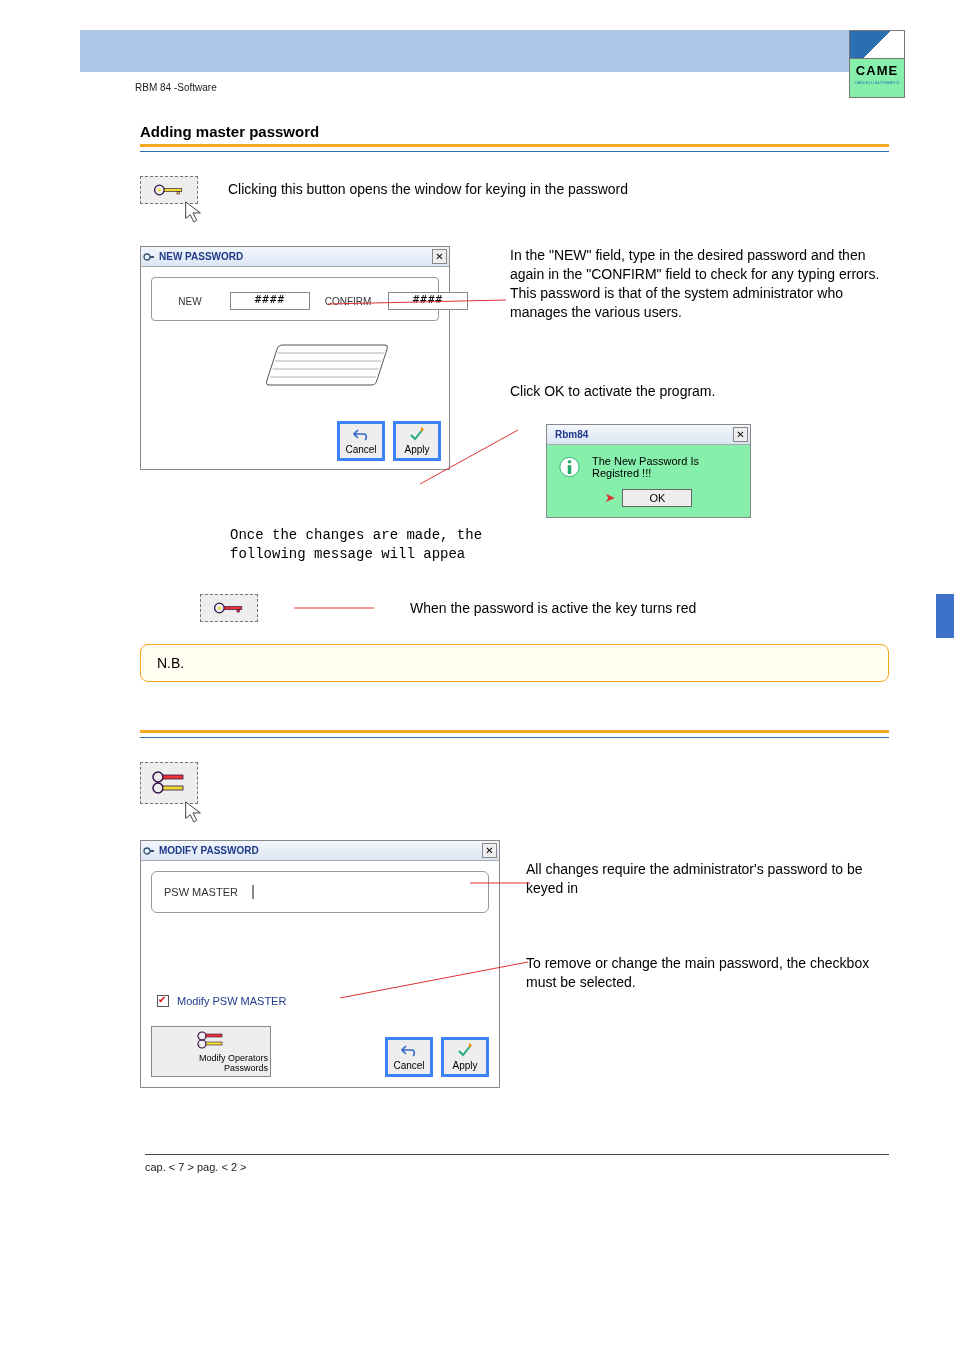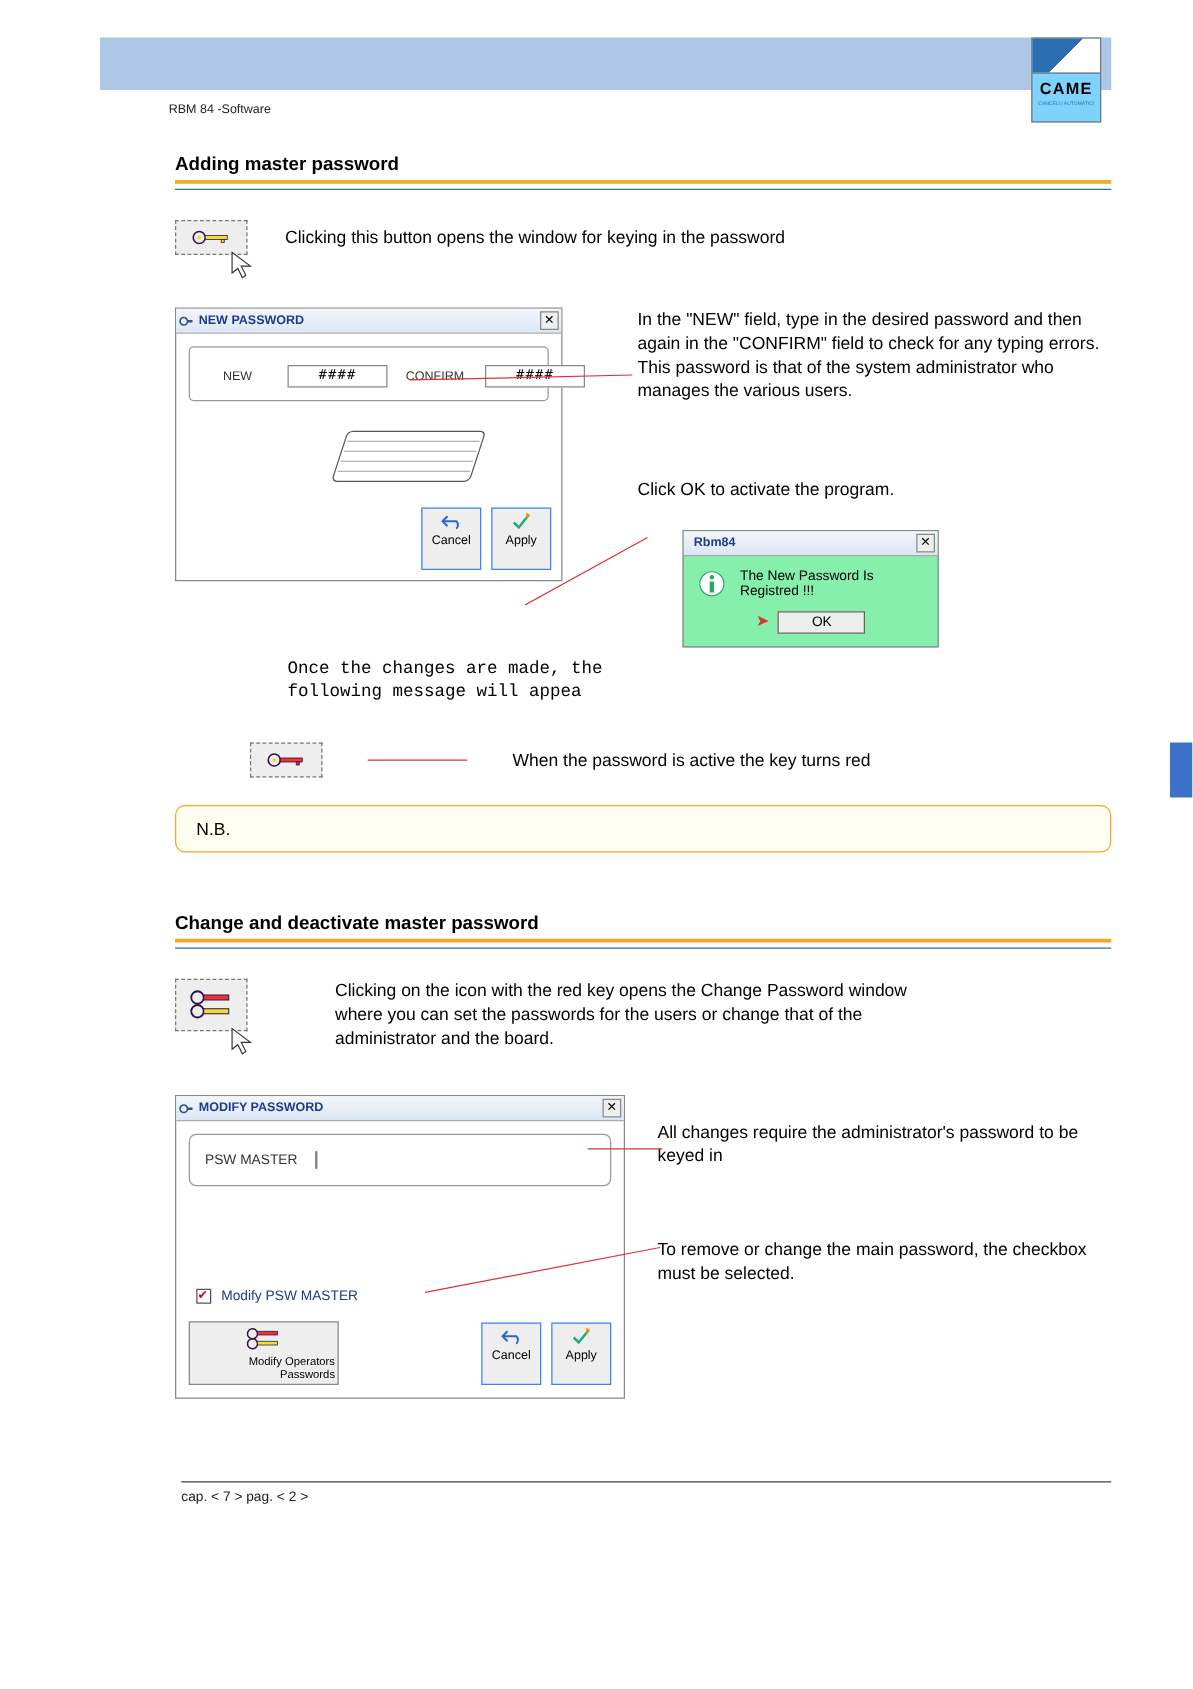--- a/index.html
+++ b/index.html
@@ -14,26 +14,26 @@
     position: relative;
   }
   .top-blue-bar {
     margin-left: 15px;
     height: 42px;
     background: #aec7e6;
     margin-bottom: 10px;
   }
   .logo-box {
     position: absolute;
-    right: 73px;
+    right: 49px;
     top: 30px;
     width: 56px;
     height: 68px;
     border: 1px solid #777;
-    background: #7dd3fc;
+    background: #86efac;
   }
   .logo-top {
     height: 28px;
     background: linear-gradient(135deg,#2b6fb1 50%,#fff 50%);
     border-bottom:1px solid #777;
   }
   .logo-text {
     font-size: 13px;
     font-weight: bold;
     letter-spacing: 1px;
@@ -175,27 +175,28 @@
     margin:6px auto 0 110px;
   }
   .btn-bar {
     display:flex;
     justify-content:flex-end;
     gap:8px;
     padding:6px 8px 8px 8px;
   }
   .btn-small {
     width:48px;
-    border:1px solid #3b82f6;
+    border:3px solid #3b82f6;
     background:#eee;
     font-size:10px;
     text-align:center;
     padding-top:20px;
-    padding-bottom:17px;
+    padding-bottom:3px;
     position:relative;
+    margin-top:16px;
   }
   .btn-small svg {
     position:absolute;
     top:3px;left:50%;transform:translateX(-50%);
   }
   .paragraph {
     font-size: 14px;
     color: #000;
     line-height: 1.35;
   }
@@ -455,21 +456,20 @@
       <div class="paragraph">When the password is active the key turns red</div>
     </div>
 
     <div class="nb-box">
       <span class="nb-label">N.B.</span>
     </div>
   </div>
 
   <div style="height:48px;"></div>
 
-  <div class="section-title">Change and deactivate master password</div>
   <div class="orange-rule"></div>
   <div class="blue-rule"></div>
 
   <div class="content-area">
     <div class="row1">
       <div style="position:relative;">
         <div class="key-btn-outer key-red" style="height:42px;">
           <svg width="36" height="30" viewBox="0 0 36 30">
             <g>
               <circle cx="7" cy="9" r="5" fill="none" stroke="#314" stroke-width="1.5"></circle>
@@ -478,21 +478,20 @@
             <g transform="translate(0,11)">
               <circle cx="7" cy="9" r="5" fill="none" stroke="#314" stroke-width="1.5"></circle>
               <rect x="12" y="7" width="20" height="4" fill="#ed3" stroke="#314" stroke-width="0.8"></rect>
             </g>
           </svg>
         </div>
         <svg class="pointer-icon" viewBox="0 0 24 26">
           <path d="M4 2 L4 20 L9 16 L13 24 L16 22 L12 14 L20 14 Z" fill="#fff" stroke="#333" stroke-width="1"></path>
         </svg>
       </div>
-      <div class="paragraph" style="max-width:460px;margin-left:40px;">Clicking on the icon with the red key opens the Change Password window where you can set the passwords for the users or change that of the administrator and the board.</div>
     </div>
 
     <div style="height:16px;"></div>
 
     <div style="display:flex;gap:26px;align-items:flex-start;position:relative;">
       <div class="dialog modify-dialog">
         <div class="dialog-titlebar">
           <svg width="12" height="12" viewBox="0 0 12 12" style="position:absolute;left:2px;top:4px;">
             <circle cx="4" cy="6" r="3" fill="none" stroke="#357" stroke-width="1.3"></circle>
             <rect x="7" y="5" width="4" height="2" fill="#357"></rect>

